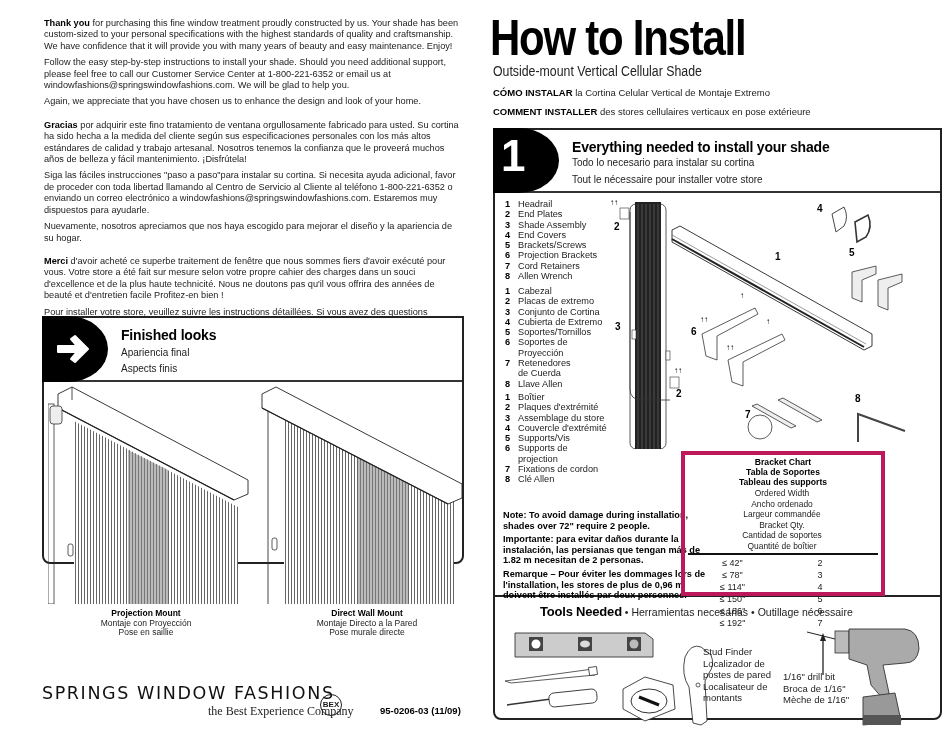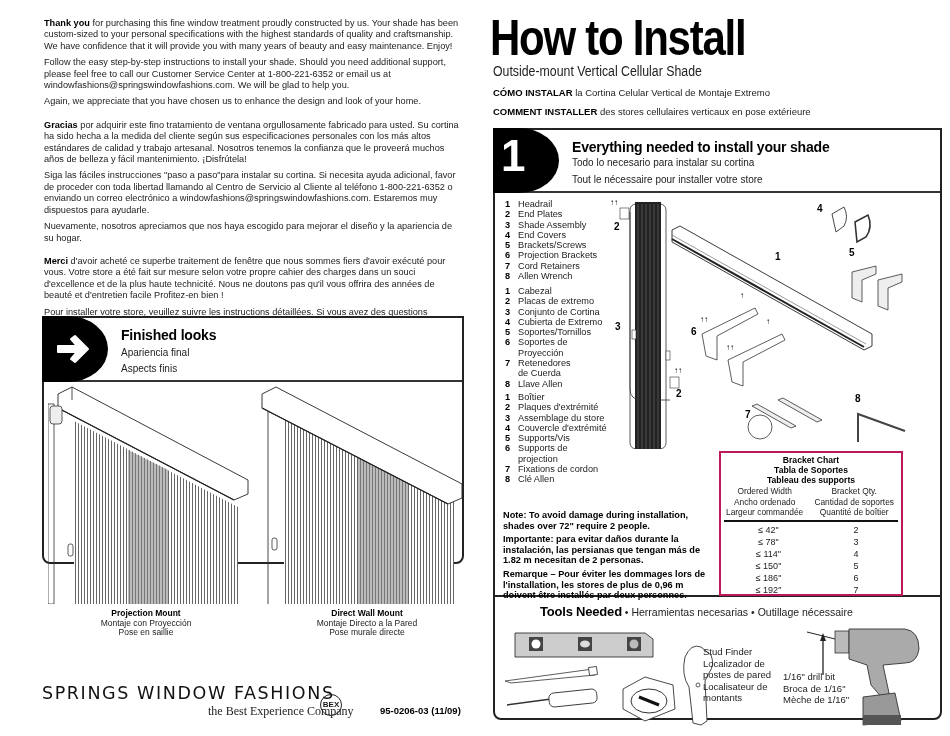--- a/index.html
+++ b/index.html
@@ -34,23 +34,23 @@
   .parts .n { width: 13px; font-weight: 900; color: #000; }
   .parts .l { width: 105px; }
 
   .lbl { position: absolute; font-size: 10px; font-weight: 900; color: #000; }
 
   
   .note { position: absolute; left: 503px; top: 510px; width: 215px; font-size: 9.2px; line-height: 10.6px; font-weight: 700; color: #000; }
   .note p { margin-bottom: 3px; }
 
   
-  .bchart { position: absolute; left: 719px; top: 451px; width: 184px; height: 145px; border: 2px solid #be185d; font-size: 8.4px; color: #222; }
+  .bchart { position: absolute; left: 681px; top: 451px; width: 204px; height: 145px; border: 4px solid #be185d; font-size: 8.4px; color: #222; }
   .bchart .t { text-align: center; font-weight: 900; color: #000; line-height: 10px; font-size: 8.6px; }
-  .bchart .cols { display: flex; justify-content: space-between; padding: 1px 4px 2px 2px; line-height: 10.5px; border-bottom: 2px solid #111; margin: 0 3px; }
+  .bchart .cols { display: flex; justify-content: space-between; padding: 1px 4px 2px 2px; line-height: 10.5px; border-bottom: 2px solid #111; margin: 0 3px; flex-direction: column; }
   .bchart .cols div { text-align: center; }
   .bchart .rows { padding-top: 2px; }
   .bchart .r { display: flex; line-height: 12px; font-size: 9px; }
   .bchart .r .w { width: 95px; text-align: center; }
   .bchart .r .q { width: 80px; text-align: center; }
 
   
   .tools-title { position: absolute; left: 540px; top: 604px; font-size: 10.5px; color: #222; }
   .tools-title b { font-size: 13px; font-weight: 900; color: #000; letter-spacing: -0.2px; }
   .tool-txt { position: absolute; font-size: 9.5px; line-height: 11.5px; color: #222; }

